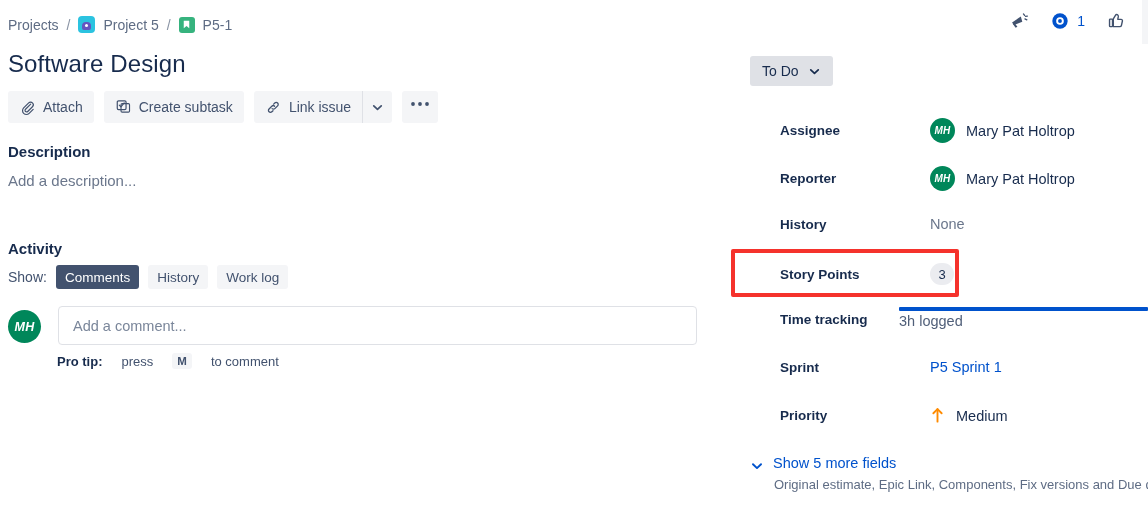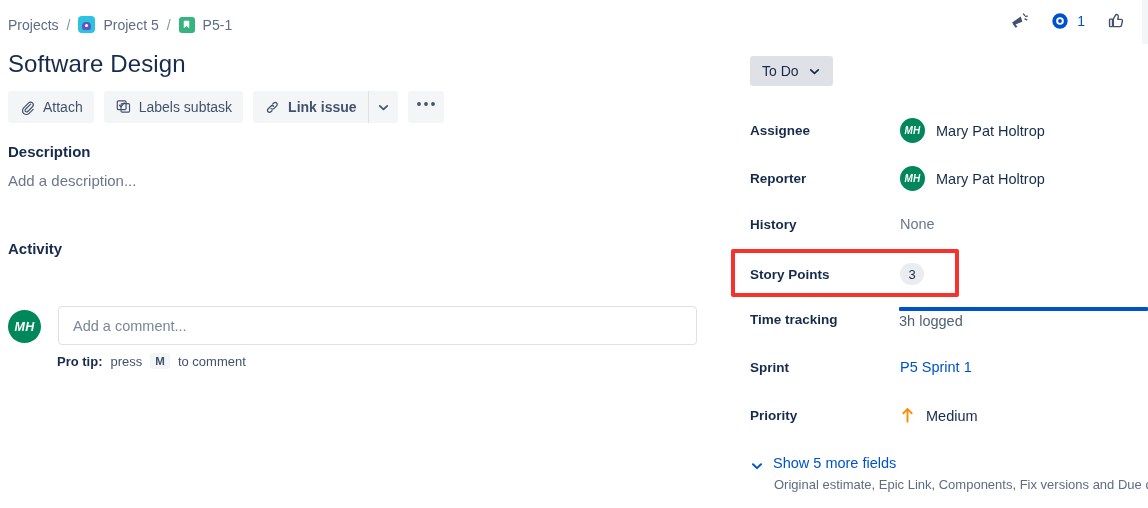--- a/index.html
+++ b/index.html
@@ -70,21 +70,21 @@
   }
   .tb-btn {
     display: flex; align-items: center; gap: 7px;
     background: #f4f5f7; border: none; border-radius: 3px;
     height: 32px; padding: 0 11px;
     font-size: 14px; color: #42526e;
     font-family: "Liberation Sans", sans-serif;
     cursor: pointer;
   }
   .split-group { display: flex; align-items: center; gap: 0; }
-  .split-group .tb-btn { border-radius: 3px 0 0 3px; font-weight: bold; }
+  .split-group .tb-btn { border-radius: 3px 0 0 3px; }
   .split-caret {
     background: #f4f5f7; border: none; height: 32px; width: 30px;
     border-radius: 0 3px 3px 0; cursor: pointer;
     display: flex; align-items: center; justify-content: center;
     border-left: 1px solid #dfe1e6;
   }
   .tb-more {
     background: #f4f5f7; border: none; height: 32px; width: 36px;
     border-radius: 3px; cursor: pointer;
     display: flex; align-items: center; justify-content: center;
@@ -136,21 +136,21 @@
     width: 639px; height: 39px;
     border: 1px solid #dfe1e6; border-radius: 4px;
     background: #ffffff; padding: 17px 14px;
     font-size: 14.5px; color: #172b4d;
     font-family: "Liberation Sans", sans-serif;
   }
   .comment-input::placeholder { color: #7a869a; }
   .pro-tip {
     position: absolute; left: 57px; top: 353px;
     font-size: 13px; color: #42526e;
-    display: flex; align-items: center; gap: 8px;
+    display: flex; align-items: center; gap: 19px;
   }
   .pro-tip b { color: #172b4d; }
   .key-chip {
     background: #f4f5f7; border-radius: 3px;
     padding: 1px 5px; font-size: 11.5px; font-weight: bold;
     color: #42526e; line-height: 14px;
   }
 
   
   .status-pill {
@@ -162,21 +162,21 @@
     font-family: "Liberation Sans", sans-serif;
   }
 
   .field-row {
     position: absolute; left: 750px; width: 398px;
     display: flex; align-items: center;
     font-size: 13.5px;
   }
   .field-label {
     width: 150px; flex: none;
-    font-weight: bold; color: #172b4d; font-size: 13.5px;
+    font-weight: bold; color: #172b4d; font-size: 13.5px; margin-left: 30px;
   }
   .field-value {
     display: flex; align-items: center; gap: 11px;
     font-size: 14.5px; color: #172b4d;
   }
   .muted { color: #6b778c; }
   .link-blue { color: #0052cc; text-decoration: none; }
   .points-pill {
     background: #ebecf0; border-radius: 12px;
     min-width: 24px; height: 22px; padding: 0 8px;
@@ -276,21 +276,21 @@
       </svg>
       <span>Attach</span>
     </button>
 
     <button class="tb-btn">
       <svg width="17" height="17" viewBox="0 0 24 24">
         <rect x="8.5" y="6.5" width="12" height="12" rx="1.6" fill="none" stroke="#42526e" stroke-width="1.6"></rect>
         <rect x="3.2" y="2.6" width="12.4" height="12.4" rx="1.8" fill="none" stroke="#42526e" stroke-width="1.7"></rect>
         <path d="M6 8.6 L8.4 11 L13 5.6" fill="none" stroke="#42526e" stroke-width="1.7" stroke-linecap="round" stroke-linejoin="round"></path>
       </svg>
-      <span>Labels subtask</span>
+      <span>Create subtask</span>
     </button>
 
     <span class="split-group">
       <button class="tb-btn">
         <svg width="17" height="17" viewBox="0 0 24 24">
           <path d="M10 13.6 C11 14.7 12.8 14.7 13.9 13.6 L17.8 9.7 C18.9 8.6 18.9 6.8 17.8 5.7
                    C16.7 4.6 14.9 4.6 13.8 5.7 L12.2 7.3" fill="none" stroke="#42526e" stroke-width="1.8" stroke-linecap="round"></path>
           <path d="M13.6 10.2 C12.5 9.1 10.7 9.1 9.6 10.2 L5.7 14.1 C4.6 15.2 4.6 17 5.7 18.1
                    C6.8 19.2 8.6 19.2 9.7 18.1 L11.3 16.5" fill="none" stroke="#42526e" stroke-width="1.8" stroke-linecap="round"></path>
         </svg>
@@ -309,20 +309,26 @@
         <circle cx="10" cy="3" r="1.9" fill="#42526e"></circle>
         <circle cx="17" cy="3" r="1.9" fill="#42526e"></circle>
       </svg>
     </button>
   </div>
 
   <div class="sec-heading" id="desc-heading">Description</div>
   <div class="desc-placeholder">Add a description...</div>
 
   <div class="sec-heading" id="activity-heading">Activity</div>
+  <div class="show-row">
+    <span class="show-label">Show:</span>
+    <button class="seg-btn active">Comments</button>
+    <button class="seg-btn">History</button>
+    <button class="seg-btn">Work log</button>
+  </div>
 
   <div class="comment-row">
     <span class="avatar-circle av-32">MH</span>
     <input class="comment-input" type="text" placeholder="Add a comment..." style="">
   </div>
   <div class="pro-tip">
     <b>Pro tip:</b>
     <span>press</span>
     <span class="key-chip">M</span>
     <span>to comment</span>

